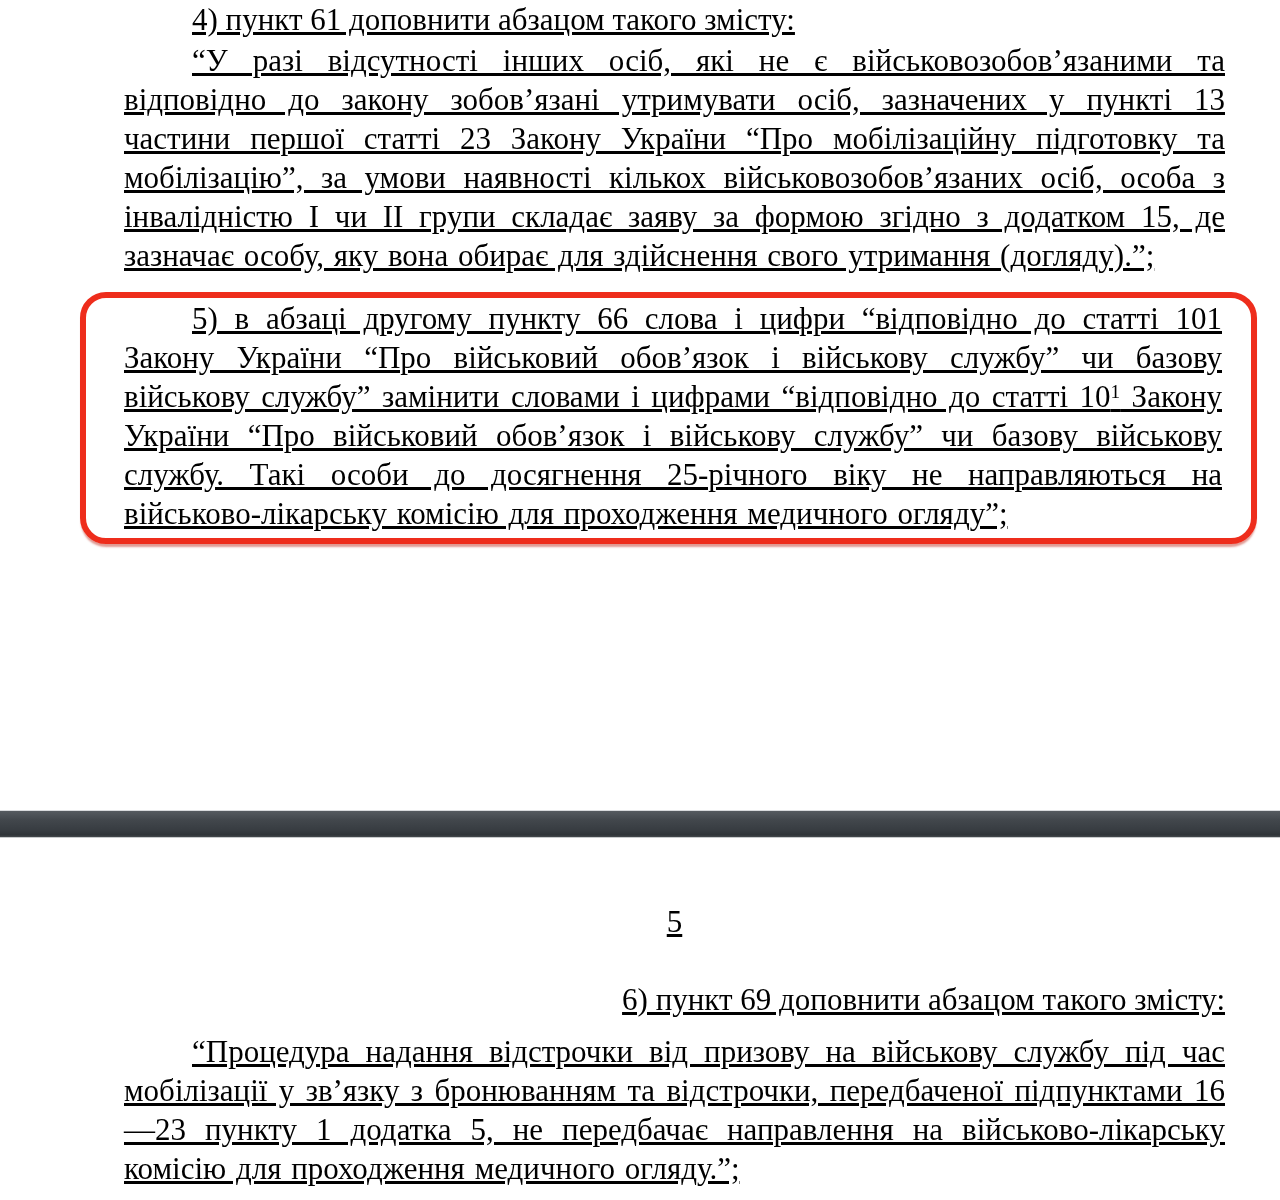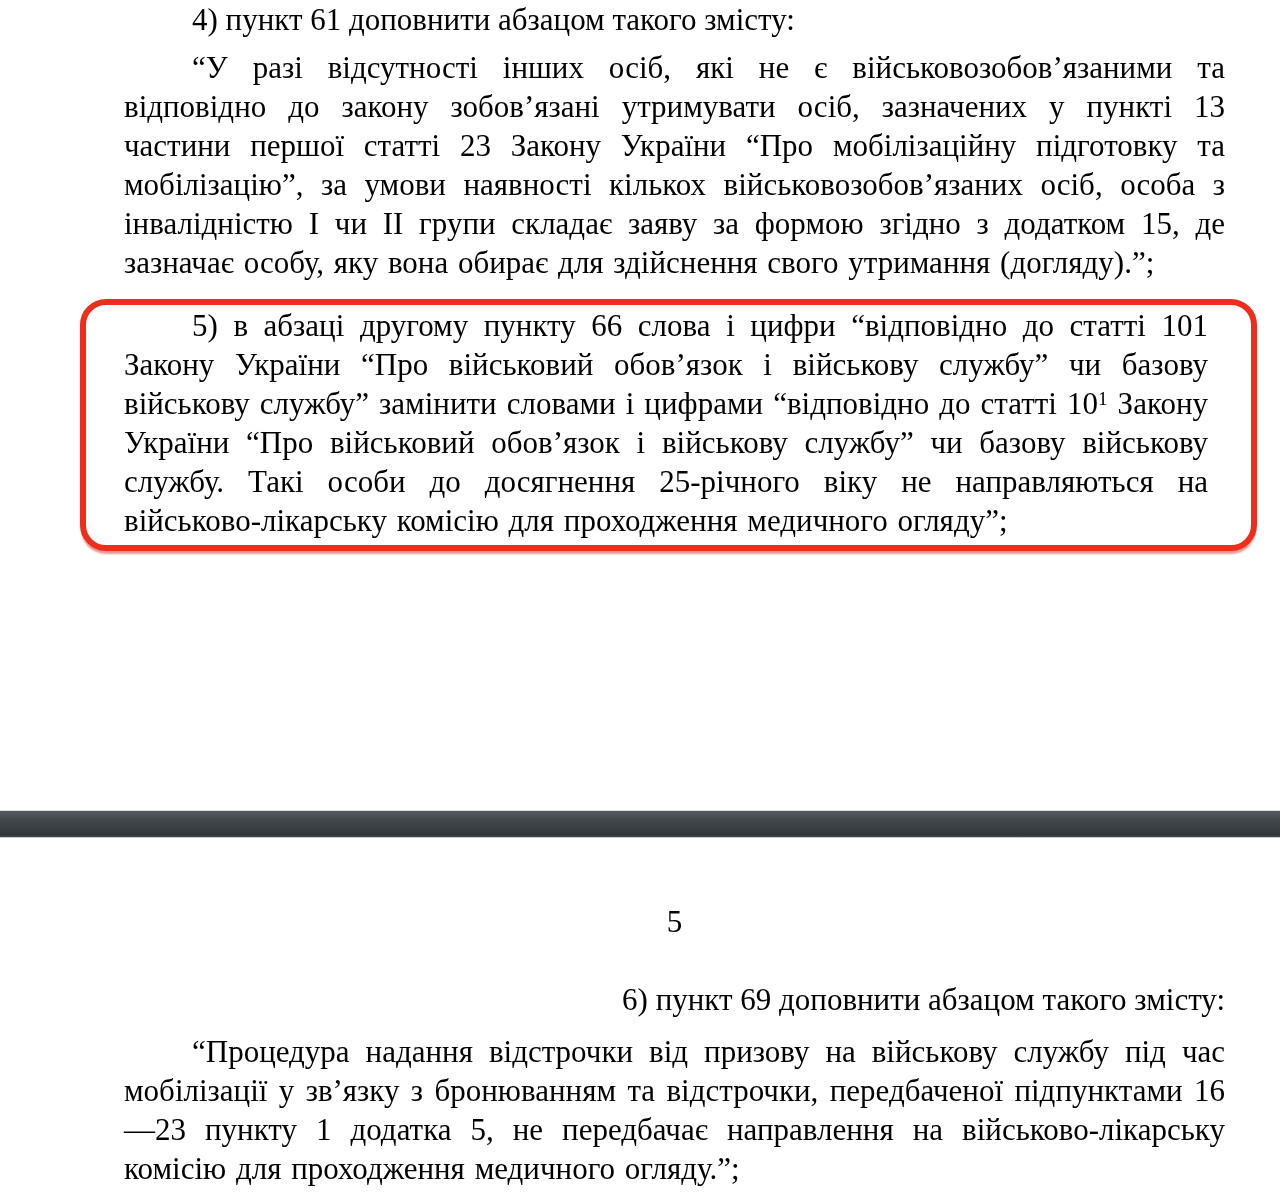--- a/index.html
+++ b/index.html
@@ -4,48 +4,48 @@
 <style>
   * { box-sizing: border-box; }
   html, body {
     margin: 0; padding: 0;
     width: 1280px; height: 1200px;
     background: #ffffff;
     font-family: "Liberation Serif", "DejaVu Serif", serif;
     color: #000000;
     overflow: hidden;
   }
-  .viewer { width: 1280px; height: 872px; background: #ffffff; }
+  .viewer { width: 1280px; height: 872px; background: #ffffff; text-decoration: underline; }
 
   .page-top {
     height: 810px;
     padding: 0 55px 0 124px;
   }
   .page-bottom {
     height: 362px;
     padding: 0 55px 0 124px;
   }
 
   .para {
     margin: 0;
     font-size: 31px;
     line-height: 39px;
     text-align: justify;
     text-indent: 68px;
     word-spacing: 2px;
   }
   .intro { text-align: left; word-spacing: normal; }
 
-  .p-body-4 { margin-top: 9px; }
+  .p-body-4 { margin-top: 2px; }
 
   .highlight-box {
     margin: 17px -32px 0 -44px;
     border: 6px solid #ee2d1c;
     border-radius: 26px;
-    padding: 1px 43px 5px 38px;
+    padding: 1px 29px 5px 38px;
     box-shadow: 0 4px 2px -1px rgba(186, 32, 16, 0.45);
     background: transparent;
   }
 
   sup.footref {
     font-size: 0.62em;
     line-height: 0;
     position: relative;
     top: -0.45em;
     vertical-align: baseline;

